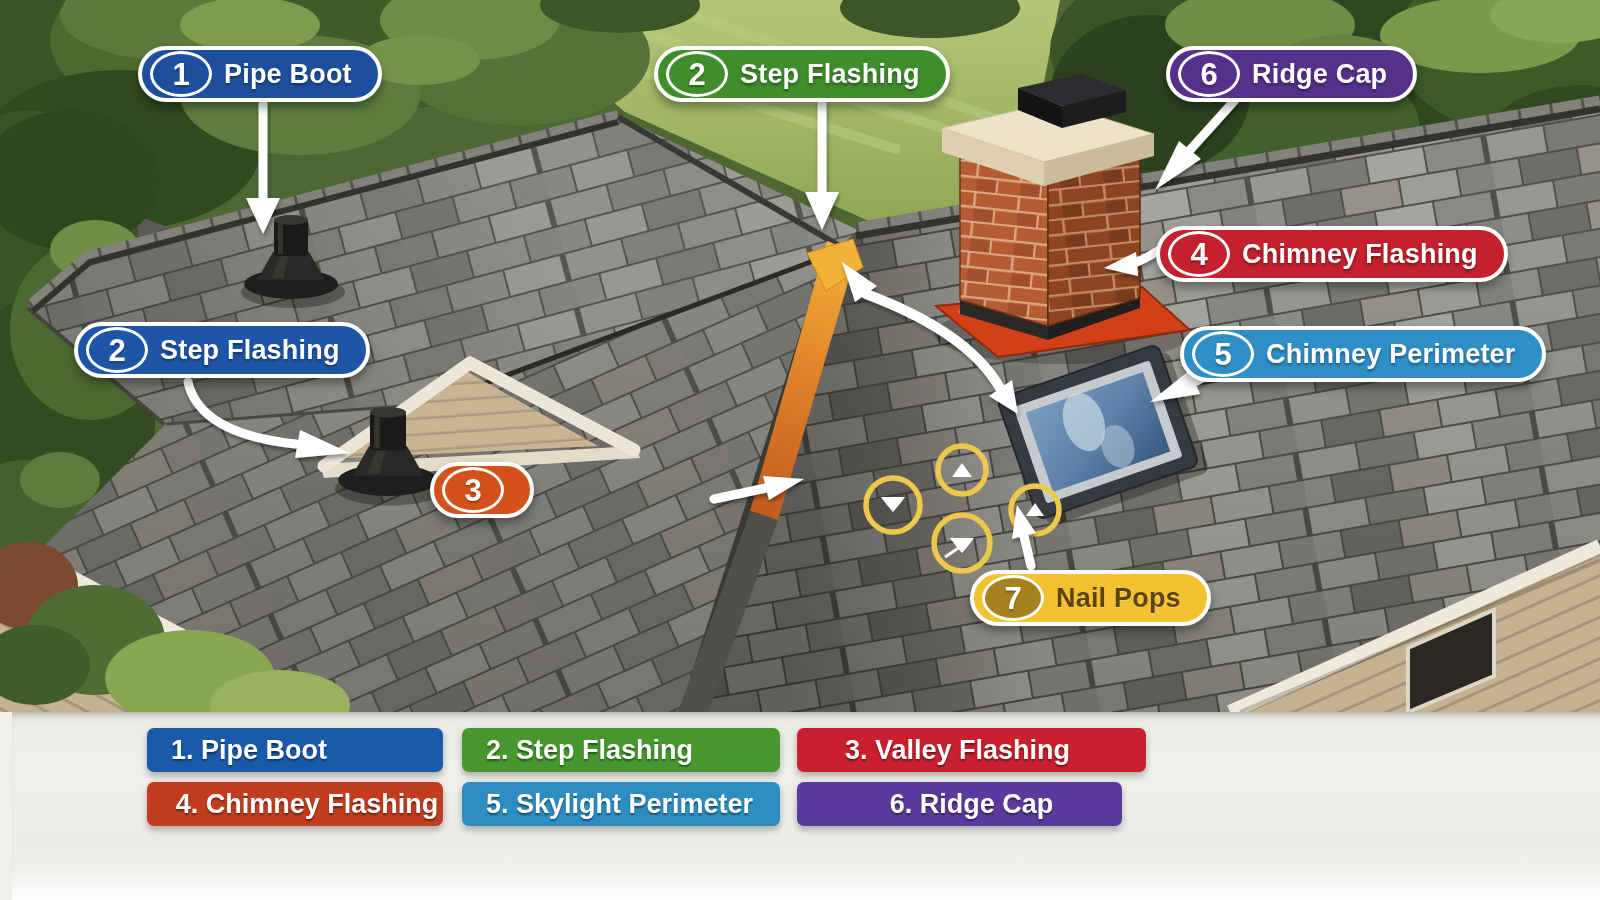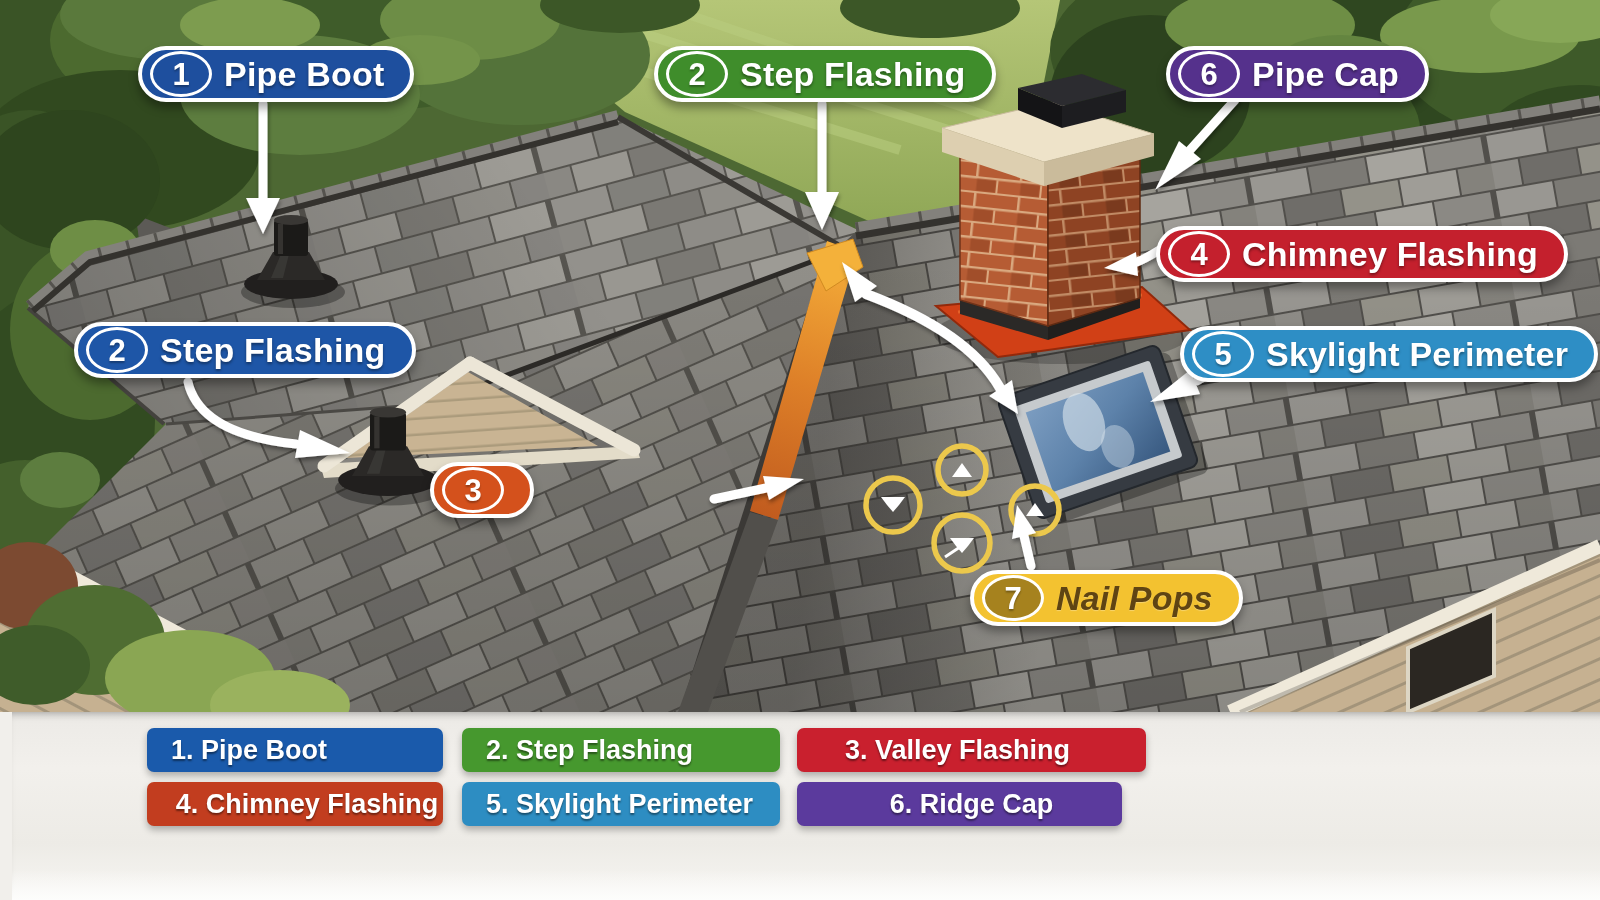--- a/index.html
+++ b/index.html
@@ -7,23 +7,23 @@
          background:#f1efeb;font-family:"Liberation Sans",sans-serif;}
   .scene-svg{position:absolute;left:0;top:0;}
   
   .pill{position:absolute;display:flex;align-items:center;gap:12px;height:48px;
         padding:0 26px 0 8px;border:4px solid #fff;border-radius:34px;
         background:var(--c,#444);color:#fff;font-weight:700;
         box-shadow:0 6px 10px rgba(0,0,0,.35);}
   .badge{display:flex;align-items:center;justify-content:center;min-width:56px;height:40px;
          border:3px solid #fff;border-radius:50%;font-size:31px;line-height:1;
          background:var(--badge-bg,transparent);text-shadow:0 2px 2px rgba(0,0,0,.3);}
-  .plabel{font-size:34px;letter-spacing:.2px;white-space:nowrap;
+  .plabel{font-size:27px;letter-spacing:.2px;white-space:nowrap;
           text-shadow:0 2px 3px rgba(0,0,0,.4);text-align:right;}
-  .pill--nail .plabel{text-shadow:0 1px 1px rgba(255,255,255,.3);font-style:italic;}
+  .pill--nail .plabel{text-shadow:0 1px 1px rgba(255,255,255,.3);}
   
   .footer{position:absolute;left:12px;top:712px;width:1600px;height:188px;
           background:linear-gradient(180deg,#eceae6 0,#f2f0ec 30%,#edebe6 70%,#f7f6f3 100%);
           box-shadow:inset 0 7px 9px -6px rgba(0,0,0,.35);}
   .footer::after{content:"";position:absolute;left:0;bottom:0;width:100%;height:30px;
           background:linear-gradient(180deg,rgba(255,255,255,0),#fdfdfc);}
   .legend-box{position:absolute;height:44px;display:flex;align-items:center;
           padding-left:24px;border-radius:7px;color:#fff;font-weight:700;font-size:27px;
           box-shadow:0 4px 7px rgba(0,0,0,.28);text-shadow:0 2px 2px rgba(0,0,0,.45);}
 </style>
@@ -334,29 +334,29 @@
 <div class="pill" style="left: 138px; top: 46px; --c: #1e4f9e;">
   <span class="badge">1</span>
   <span class="plabel">Pipe Boot</span>
 </div>
 <div class="pill" style="left: 654px; top: 46px; --c: #3f8d2b;">
   <span class="badge">2</span>
   <span class="plabel">Step Flashing</span>
 </div>
 <div class="pill" style="left: 1166px; top: 46px; --c: #55318c;">
   <span class="badge">6</span>
-  <span class="plabel">Pipe Cap</span>
+  <span class="plabel">Ridge Cap</span>
 </div>
 <div class="pill" style="left: 1156px; top: 226px; --c: #c4202d;">
   <span class="badge">4</span>
   <span class="plabel">Chimney Flashing</span>
 </div>
 <div class="pill" style="left: 1180px; top: 326px; --c: #2e8ec5;">
   <span class="badge">5</span>
-  <span class="plabel">Skylight Perimeter</span>
+  <span class="plabel">Chimney Perimeter</span>
 </div>
 <div class="pill" style="left: 74px; top: 322px; --c: #1e56a7;">
   <span class="badge">2</span>
   <span class="plabel">Step Flashing</span>
 </div>
 <div class="pill" style="left: 430px; top: 462px; --c: #d4511c;">
   <span class="badge">3</span>
 </div>
 <div class="pill pill--nail" style="left: 970px; top: 570px; --c: #f3c230; color: rgb(95, 68, 19); --badge-bg: #a6821e;">
   <span class="badge" style="color:#fff">7</span>

